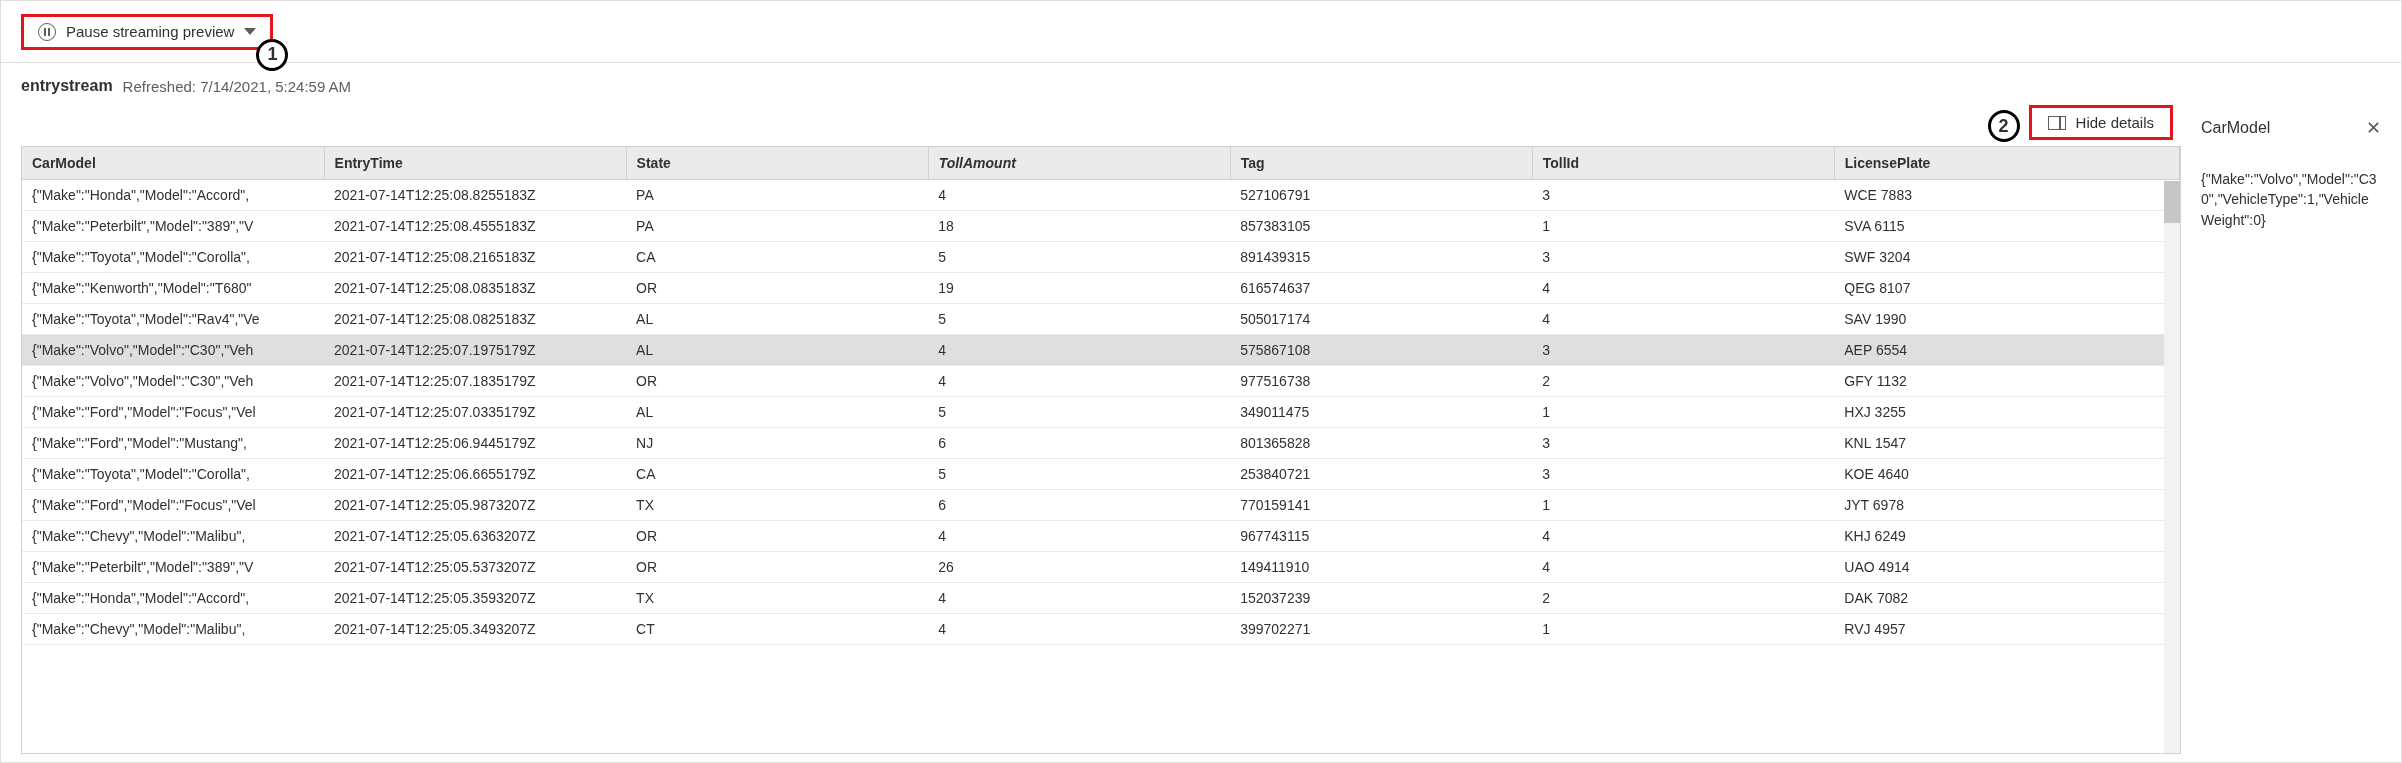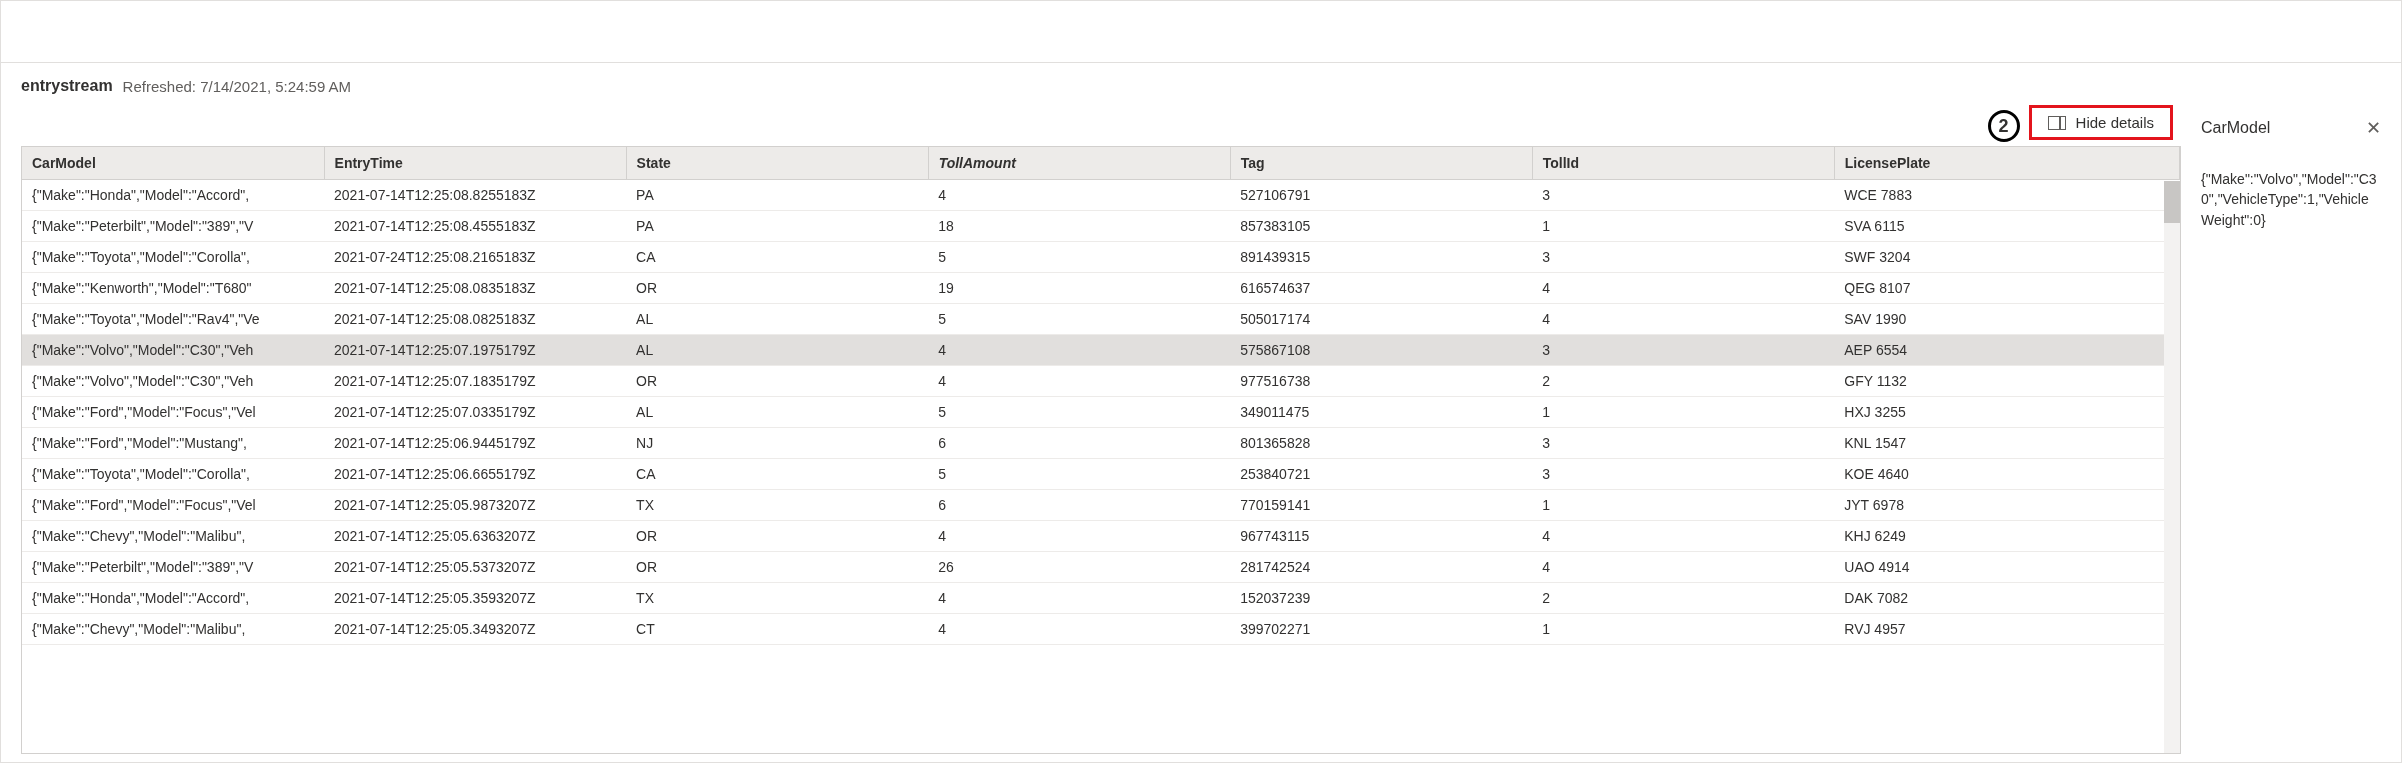--- a/index.html
+++ b/index.html
@@ -245,20 +245,29 @@
       top: 0;
       bottom: 0;
       width: 1.5px;
       background: #605e5c;
     }
   </style>
 </head>
 <body>
 
 <div class="top-bar">
+  <div class="pause-wrap">
+    <span class="icon-pause">
+        <span></span>
+        <span></span>
+      </span>
+    <span>Pause streaming preview</span>
+    <span class="chev-down"></span>
+    <span class="callout">1</span>
+  </div>
 </div>
 
 <div class="info-row">
   <span class="stream-name">entrystream</span>
   <span class="refreshed">Refreshed: 7/14/2021, 5:24:59 AM</span>
 </div>
 
 <div class="main-area">
   <div class="table-panel">
     <div class="hide-details-row">
@@ -296,21 +305,21 @@
               <td>{"Make":"Peterbilt","Model":"389","V</td>
               <td>2021-07-14T12:25:08.4555183Z</td>
               <td>PA</td>
               <td>18</td>
               <td>857383105</td>
               <td>1</td>
               <td>SVA 6115</td>
             </tr>
             <tr>
               <td>{"Make":"Toyota","Model":"Corolla",</td>
-              <td>2021-07-24T12:25:08.2165183Z</td>
+              <td>2021-07-14T12:25:08.2165183Z</td>
               <td>CA</td>
               <td>5</td>
               <td>891439315</td>
               <td>3</td>
               <td>SWF 3204</td>
             </tr>
             <tr>
               <td>{"Make":"Kenworth","Model":"T680"</td>
               <td>2021-07-14T12:25:08.0835183Z</td>
               <td>OR</td>
@@ -389,21 +398,21 @@
               <td>4</td>
               <td>967743115</td>
               <td>4</td>
               <td>KHJ 6249</td>
             </tr>
             <tr>
               <td>{"Make":"Peterbilt","Model":"389","V</td>
               <td>2021-07-14T12:25:05.5373207Z</td>
               <td>OR</td>
               <td>26</td>
-              <td>281742524</td>
+              <td>149411910</td>
               <td>4</td>
               <td>UAO 4914</td>
             </tr>
             <tr>
               <td>{"Make":"Honda","Model":"Accord",</td>
               <td>2021-07-14T12:25:05.3593207Z</td>
               <td>TX</td>
               <td>4</td>
               <td>152037239</td>
               <td>2</td>

